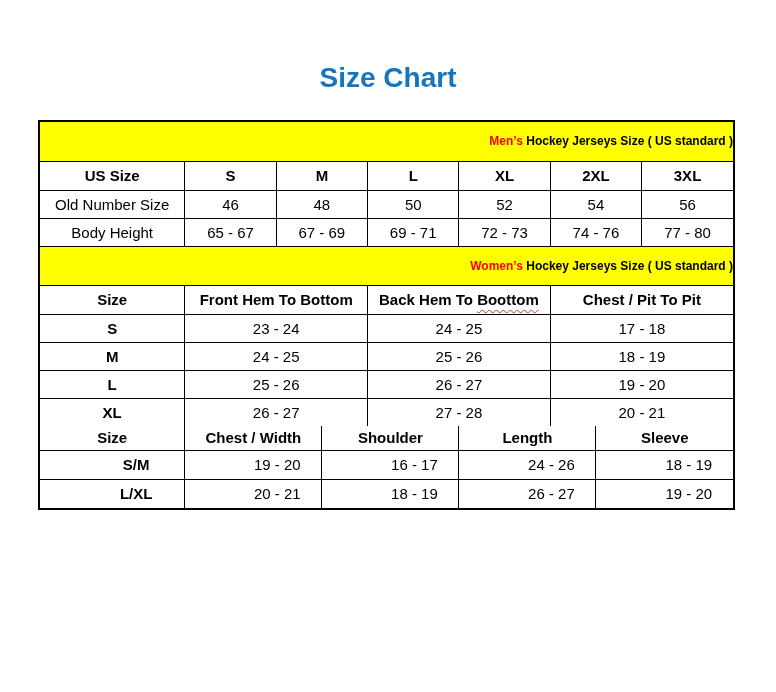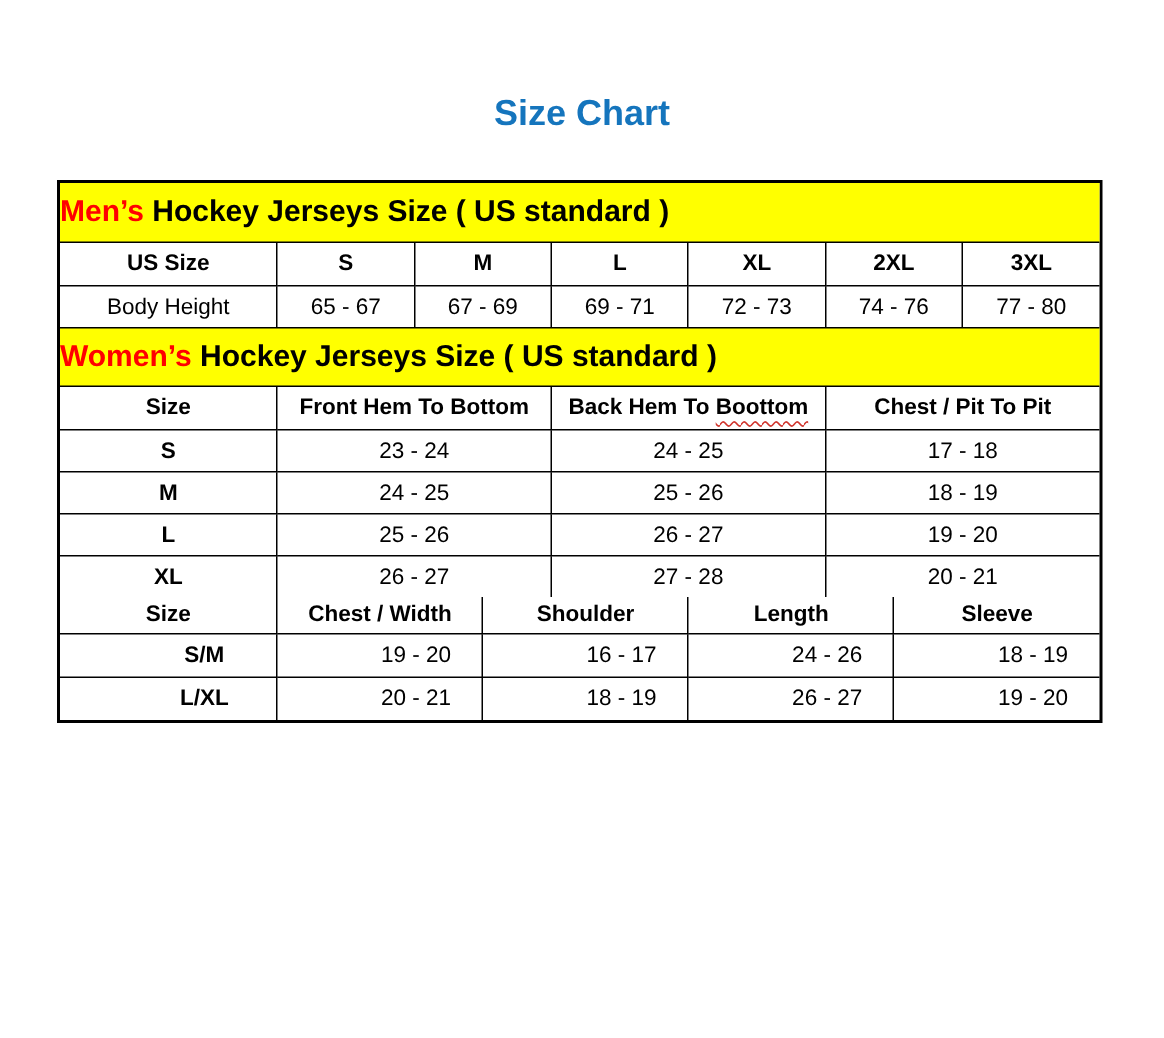--- a/index.html
+++ b/index.html
@@ -7,38 +7,38 @@
     width: 776px; height: 692px;
     background: #ffffff;
     font-family: "Liberation Sans", sans-serif;
     color: #000000;
     overflow: hidden;
     position: relative;
   }
   .page-title {
     margin-top: 62px;
     text-align: center;
-    font-size: 24px;
+    font-size: 28px;
     font-weight: bold;
     color: #1575BD;
   }
   .chart-wrap {
     position: absolute;
     left: 38px; top: 120px;
     width: 697px;
     border: 2px solid #000;
     background: #fff;
   }
   .band {
     background: #FFFF00;
     height: 40px;
     line-height: 38px;
-    text-align: left;
+    text-align: right;
     font-weight: bold;
-    font-size: 20px;
+    font-size: 12px;
     border-top: 1px solid #000;
     border-bottom: 1px solid #000;
   }
   .chart-wrap > .band:first-child { border-top: none; }
   .band .red { color: #FF0000; }
   .band.youth-band { height: 36px; line-height: 34px; }
   table {
     width: 100%;
     border-collapse: collapse;
     border-style: hidden; 
@@ -94,20 +94,29 @@
         <tr>
       <th>US Size</th>
       <th>S</th>
       <th>M</th>
       <th>L</th>
       <th>XL</th>
       <th>2XL</th>
       <th>3XL</th>
     </tr>
     <tr>
+      <td>Old Number Size</td>
+      <td>46</td>
+      <td>48</td>
+      <td>50</td>
+      <td>52</td>
+      <td>54</td>
+      <td>56</td>
+    </tr>
+    <tr>
       <td>Body Height</td>
       <td>65 - 67</td>
       <td>67 - 69</td>
       <td>69 - 71</td>
       <td>72 - 73</td>
       <td>74 - 76</td>
       <td>77 - 80</td>
     </tr>
   </tbody>
     </table>

